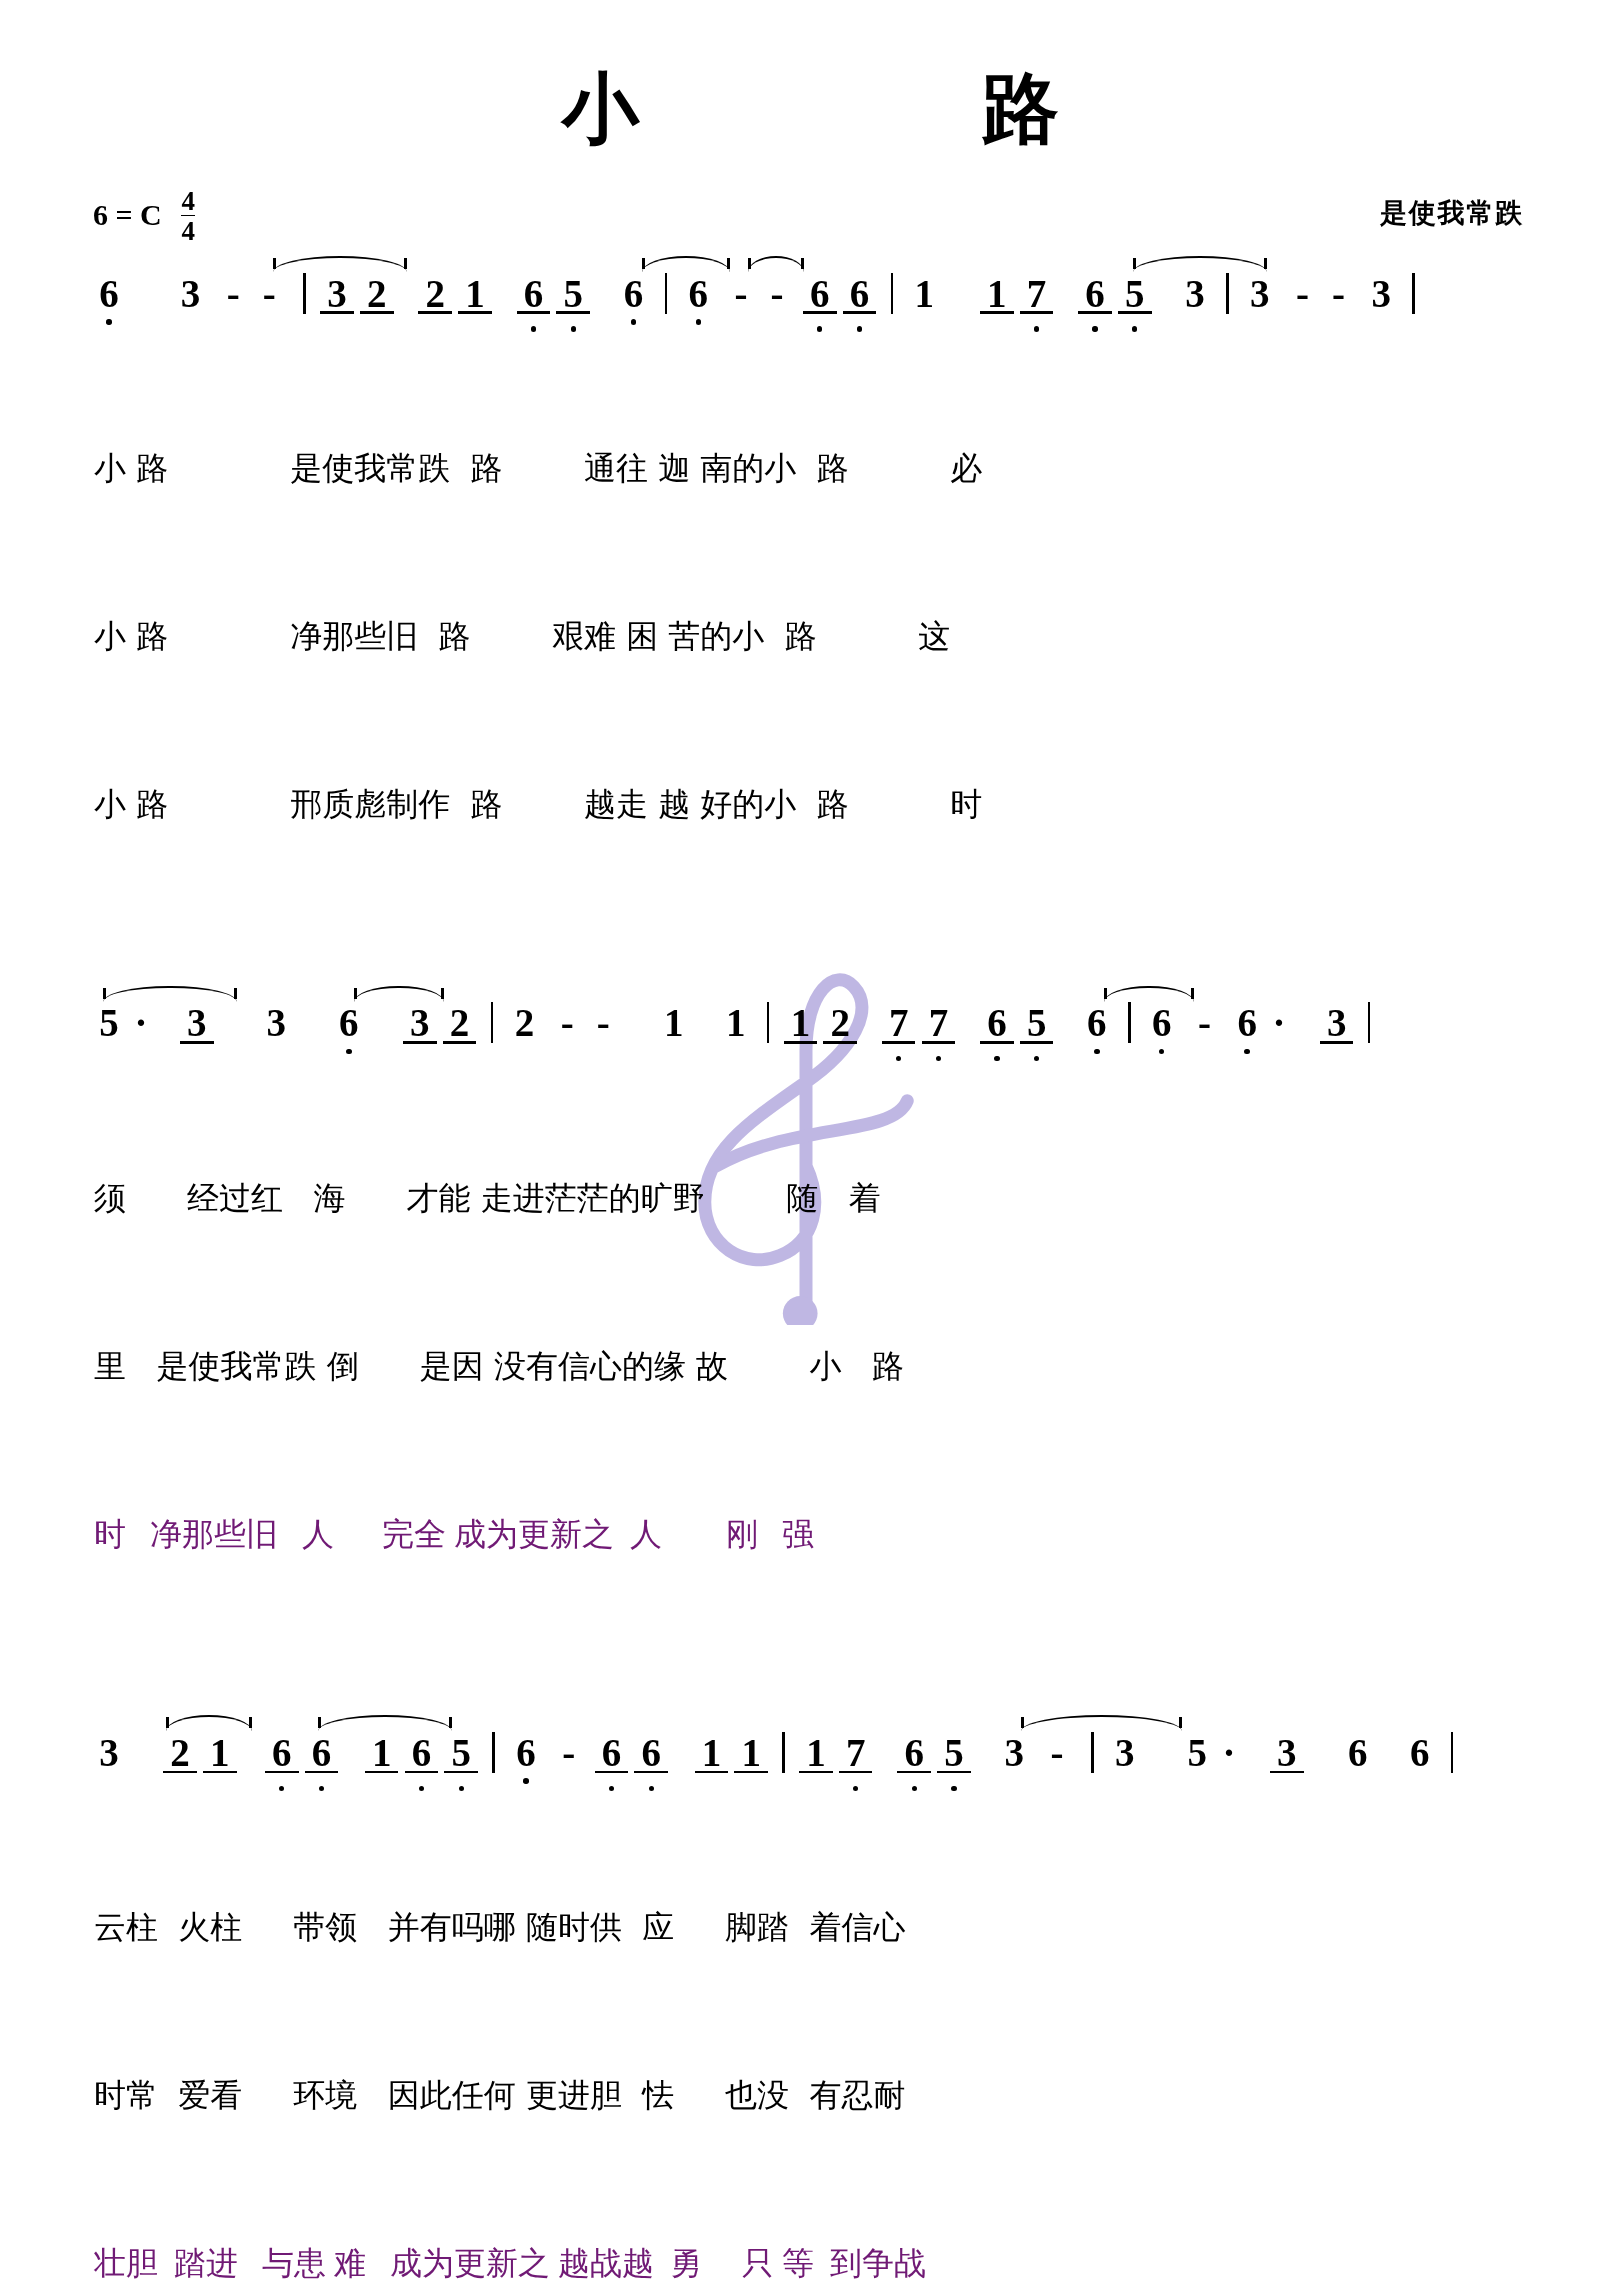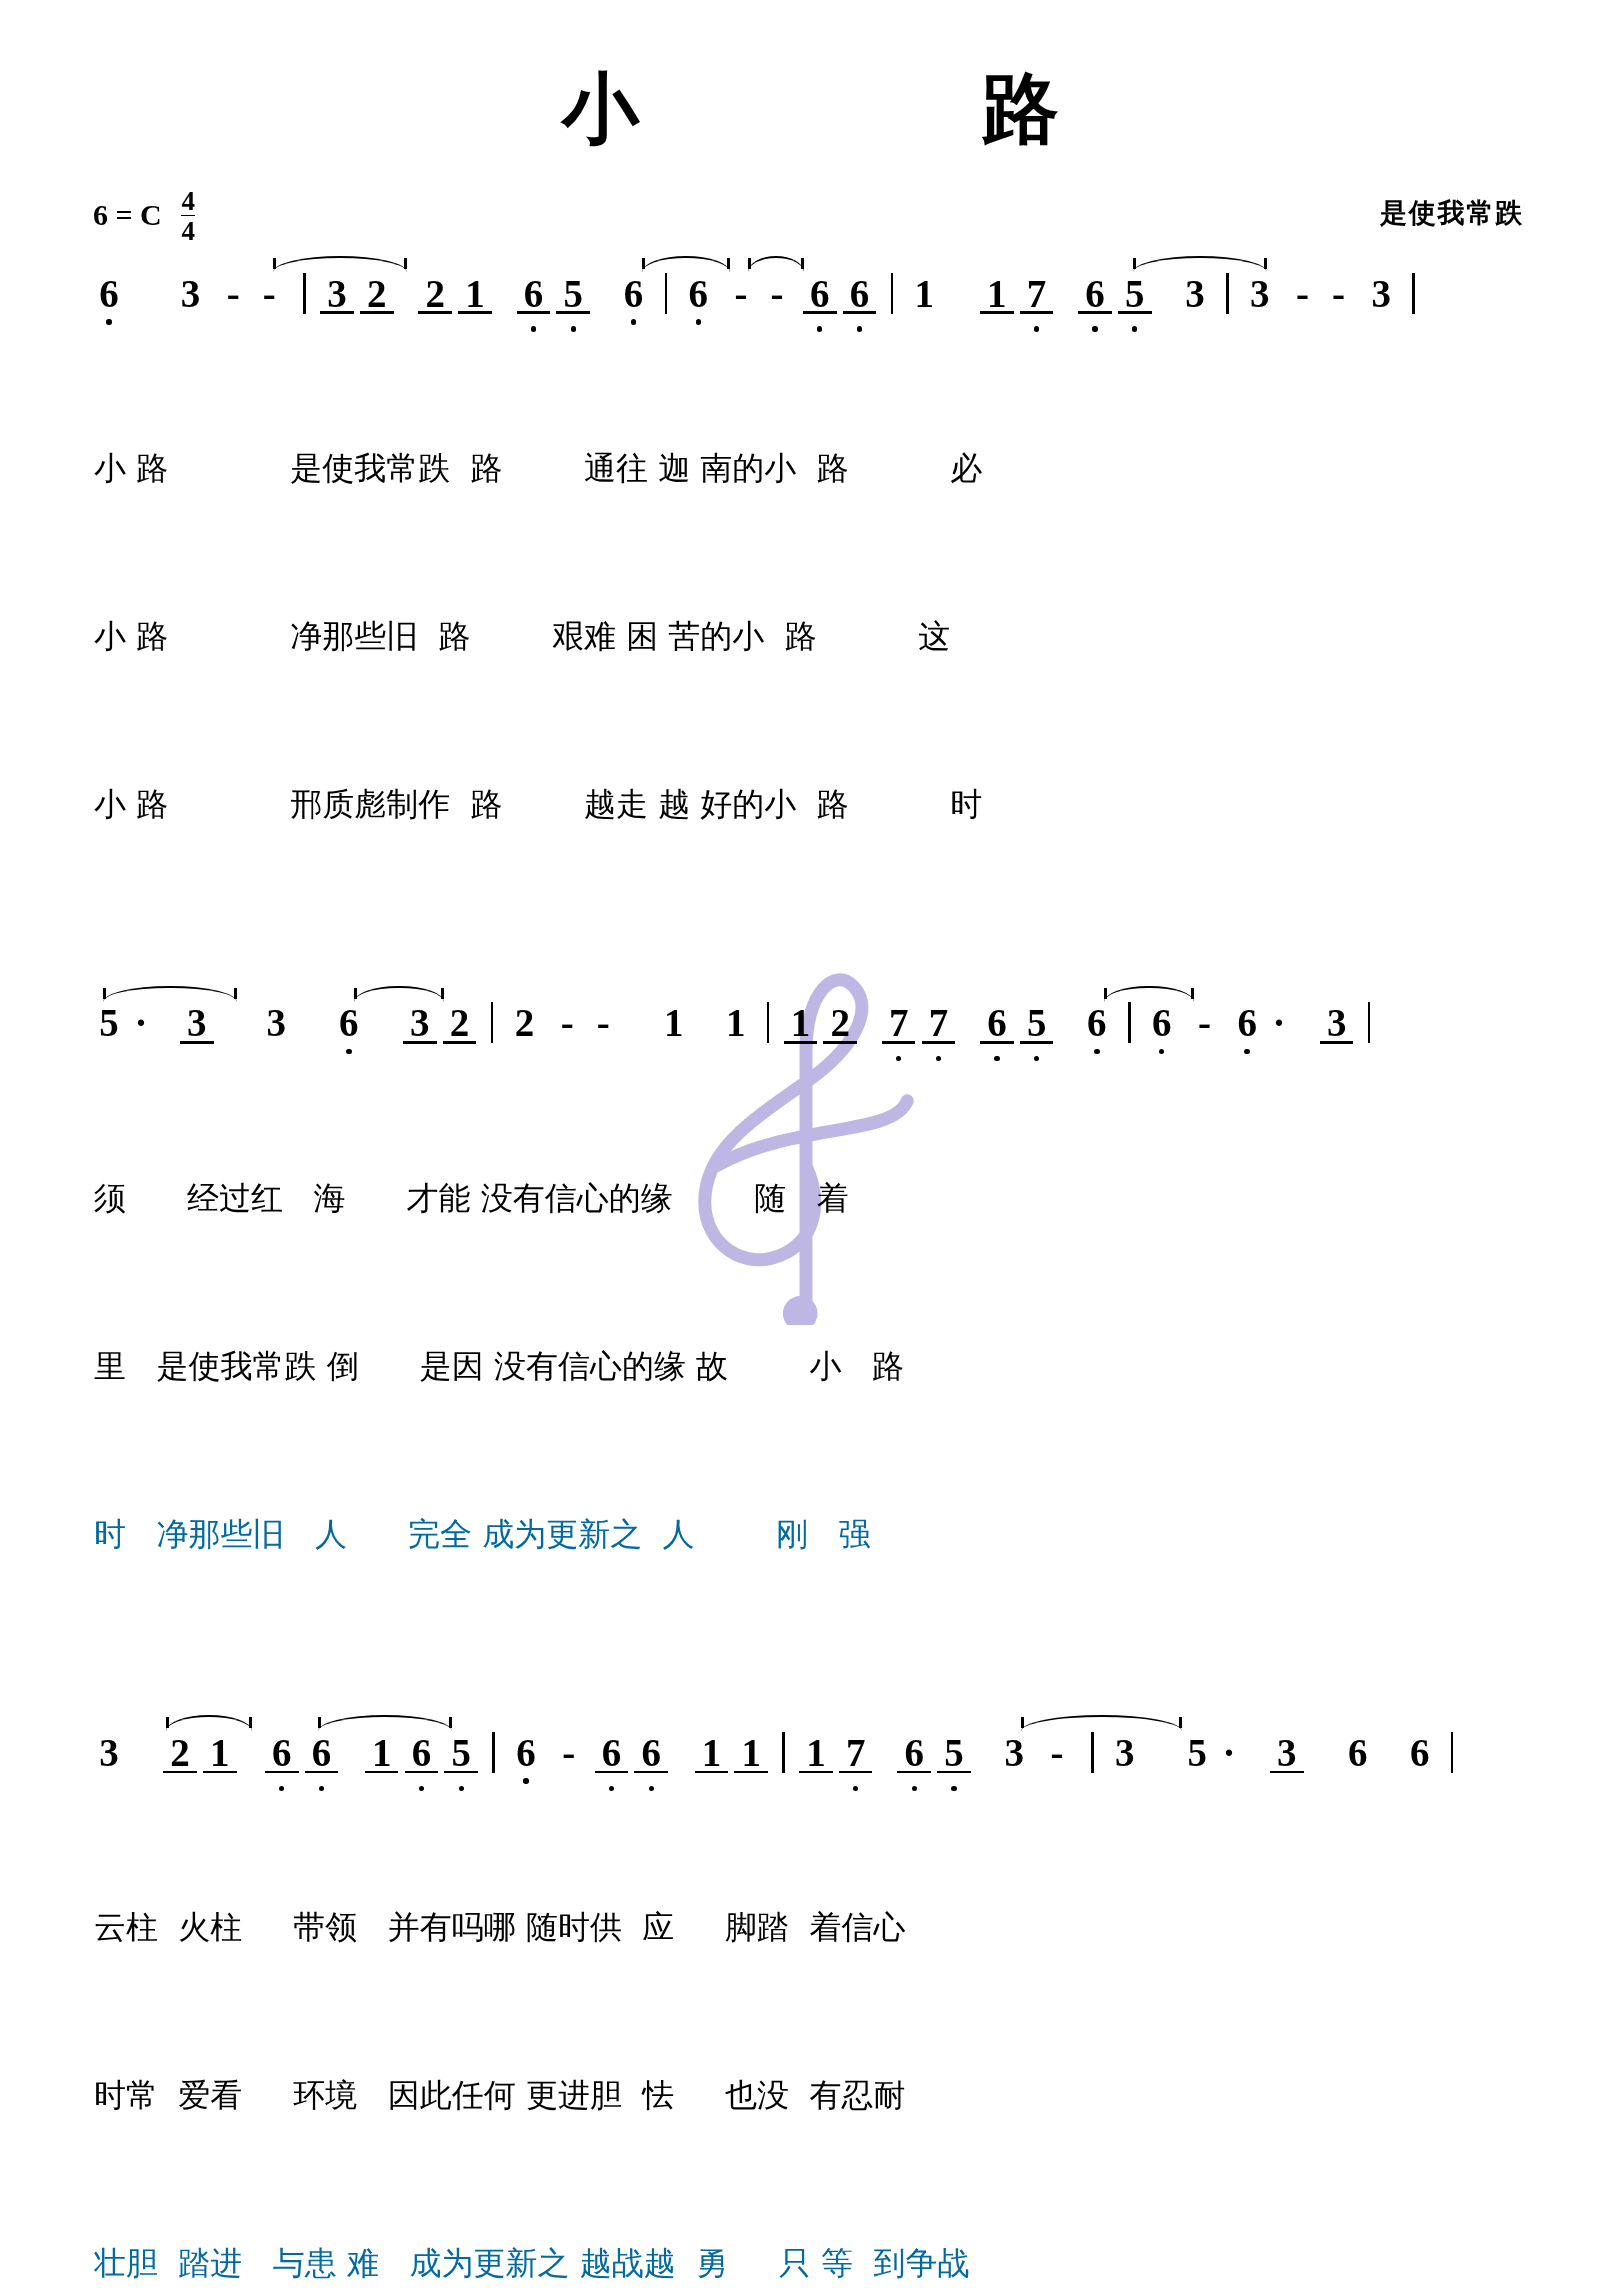--- a/index.html
+++ b/index.html
@@ -154,21 +154,21 @@
 
   
   .lyrics {
     font-family: "DejaVu Sans", sans-serif;
     font-size: 32px;
     line-height: 56px;
     white-space: pre;
     margin-top: 3.6px;
   }
   .lyric-line { height: 56px; }
-  .lyric-line.grey { color: #0369a1; }
+  .lyric-line.grey { color: #701a75; font-family: Liberation Serif, serif; }
 
   
   .watermark {
     position: absolute;
     left: 627px;
     top: 949px;
     width: 358px;
     height: 376px;
     pointer-events: none;
     opacity: .9;
@@ -291,21 +291,21 @@
       <span class="bar"></span>
       <span class="n" style="width:30px">6<i class="dotB"></i></span>
       <span class="dash">-</span>
       <span class="n" style="width:30px">6<i class="dotB"></i></span>
       <span class="aug">·</span>
       <span class="sp" style="width:16px"></span>
       <span class="n b1" style="width:30px">3</span>
       <span class="bar"></span>
     </div>
     <div class="lyrics">
-      <div class="lyric-line">须      经过红   海      才能 没有信心的缘        随   着</div>
+      <div class="lyric-line">须      经过红   海      才能 走进茫茫的旷野        随   着</div>
       <div class="lyric-line">里   是使我常跌 倒      是因 没有信心的缘 故        小   路</div>
       <div class="lyric-line grey">时   净那些旧   人      完全 成为更新之  人        刚   强</div>
     </div>
   </div>
 
   <div class="system" style="margin-top:47px;">
     <div class="notes">
       <span class="slur" style="left:72px; top:-5.4px; width:86px;"></span>
       <span class="slur" style="left:224px; top:-5.4px; width:134px;"></span>
       <span class="slur" style="left:927px; top:-5.4px; width:161px;"></span>

